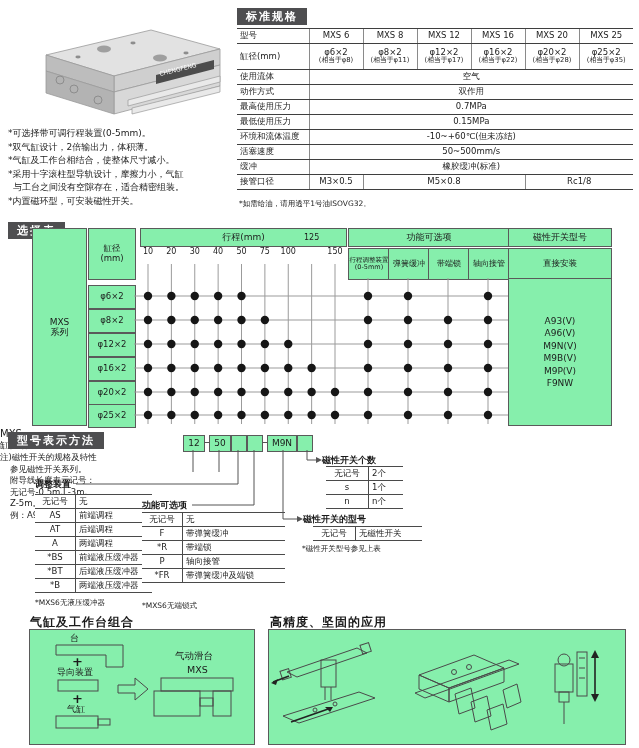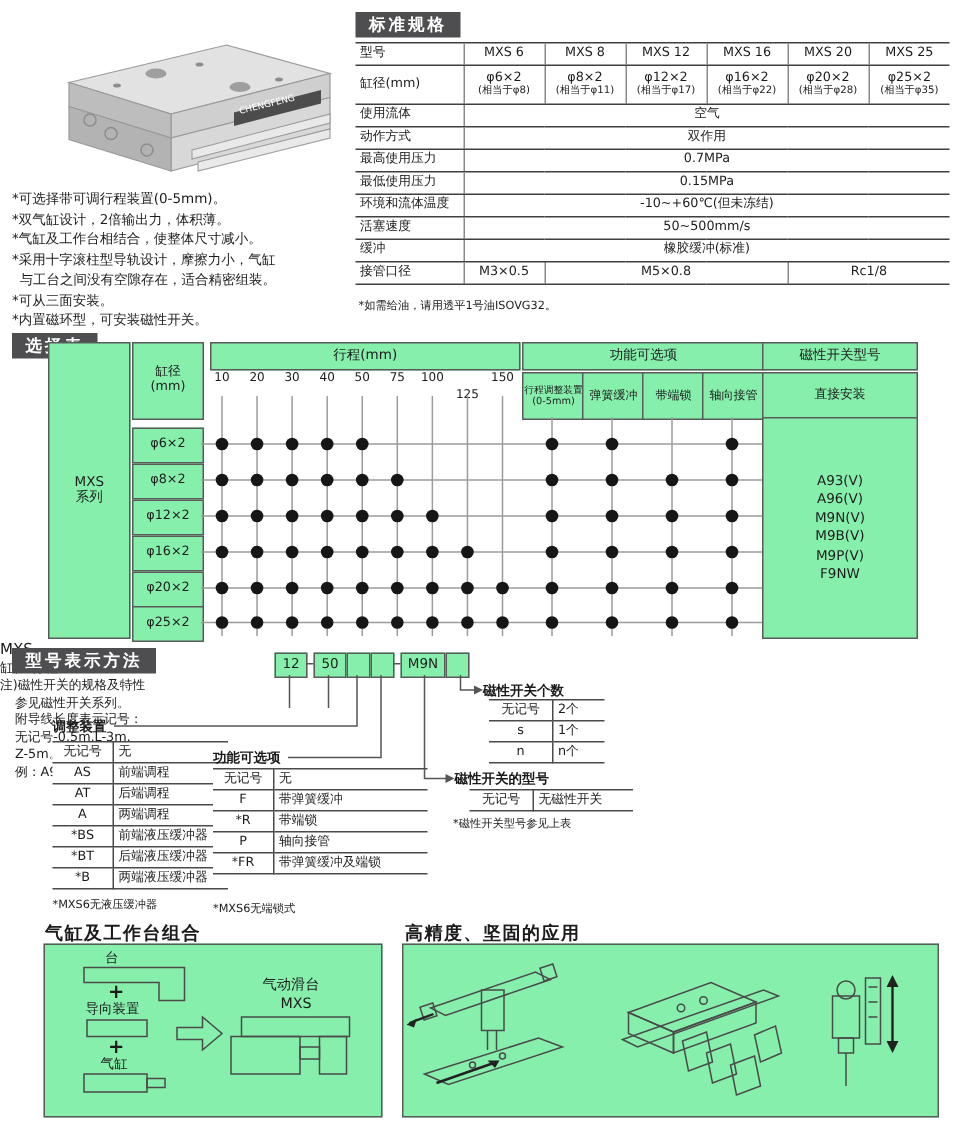--- a/index.html
+++ b/index.html
@@ -53,21 +53,20 @@
     <circle cx="90" cy="92" r="4" fill="none" stroke="#8d8d8d"></circle>
   </svg>
 </div>
 
 <div id="features" class="abs" style="left:8px;top:127px;width:230px;">
     <div class="feat-line">*可选择带可调行程装置(0-5mm)。</div>
     <div class="feat-line">*双气缸设计，2倍输出力，体积薄。</div>
     <div class="feat-line">*气缸及工作台相结合，使整体尺寸减小。</div>
     <div class="feat-line">*采用十字滚柱型导轨设计，摩擦力小，气缸</div>
     <div class="feat-line cont">与工台之间没有空隙存在，适合精密组装。</div>
-    <div class="feat-line">*可从三面安装。</div>
     <div class="feat-line">*内置磁环型，可安装磁性开关。</div>
   </div>
 
 <div class="badge" style="left:237px;top:8px;">
   <span>标准规格</span>
 </div>
 <div class="fnote" style="left:239px;top:199px;">*如需给油，请用透平1号油ISOVG32。</div>
 
 <div id="selection" class="abs" style="left:0;top:222px;width:639px;height:206px;">
   <div class="badge" style="left:8px;top:0;">
@@ -80,21 +79,21 @@
     <div class="box ctr" style="left: 140px; top: 6px; width: 205px; height: 17px; font-size: 9px; line-height: 1.15;">行程(mm)</div>
     <div class="box ctr" style="left: 348px; top: 6px; width: 160px; height: 17px; font-size: 9px; line-height: 1.15;">功能可选项</div>
     <div class="box ctr" style="left: 508px; top: 6px; width: 102px; height: 17px; font-size: 9px; line-height: 1.15;">磁性开关型号</div>
     <div class="tick" style="left: 135px; top: 25px;">10</div>
     <div class="tick" style="left: 158.375px; top: 25px;">20</div>
     <div class="tick" style="left: 181.75px; top: 25px;">30</div>
     <div class="tick" style="left: 205.125px; top: 25px;">40</div>
     <div class="tick" style="left: 228.5px; top: 25px;">50</div>
     <div class="tick" style="left: 251.875px; top: 25px;">75</div>
     <div class="tick" style="left: 275.25px; top: 25px;">100</div>
-    <div class="tick" style="left: 298.625px; top: 36px;">125</div>
+    <div class="tick" style="left: 298.625px; top: 11px;">125</div>
     <div class="tick" style="left: 322px; top: 25px;">150</div>
     <div class="box ctr" style="left: 348px; top: 26px; width: 40px; height: 30px; font-size: 6.5px; line-height: 1.15;">行程调整装置(0-5mm)</div>
     <div class="box ctr" style="left: 388px; top: 26px; width: 40px; height: 30px; font-size: 8px; line-height: 1.15;">弹簧缓冲</div>
     <div class="box ctr" style="left: 428px; top: 26px; width: 40px; height: 30px; font-size: 8px; line-height: 1.15;">带端锁</div>
     <div class="box ctr" style="left: 468px; top: 26px; width: 40px; height: 30px; font-size: 8px; line-height: 1.15;">轴向接管</div>
     <div class="box ctr" style="left: 508px; top: 26px; width: 102px; height: 30px; font-size: 8.5px; line-height: 1.15;">直接安装</div>
     <div class="box ctr" style="left: 508px; top: 56px; width: 102px; height: 146px; font-size: 9px; line-height: 1.15; flex-direction: column;"><div style="font-size: 9px; line-height: 12.5px;">A93(V)</div><div style="font-size: 9px; line-height: 12.5px;">A96(V)</div><div style="font-size: 9px; line-height: 12.5px;">M9N(V)</div><div style="font-size: 9px; line-height: 12.5px;">M9B(V)</div><div style="font-size: 9px; line-height: 12.5px;">M9P(V)</div><div style="font-size: 9px; line-height: 12.5px;">F9NW</div></div>
     <div class="box ctr" style="left: 88px; top: 63px; width: 46px; height: 22px; font-size: 8.5px; line-height: 1.15;">φ6×2</div>
     <div class="box ctr" style="left: 88px; top: 87px; width: 46px; height: 22px; font-size: 8.5px; line-height: 1.15;">φ8×2</div>
     <div class="box ctr" style="left: 88px; top: 111px; width: 46px; height: 22px; font-size: 8.5px; line-height: 1.15;">φ12×2</div>

